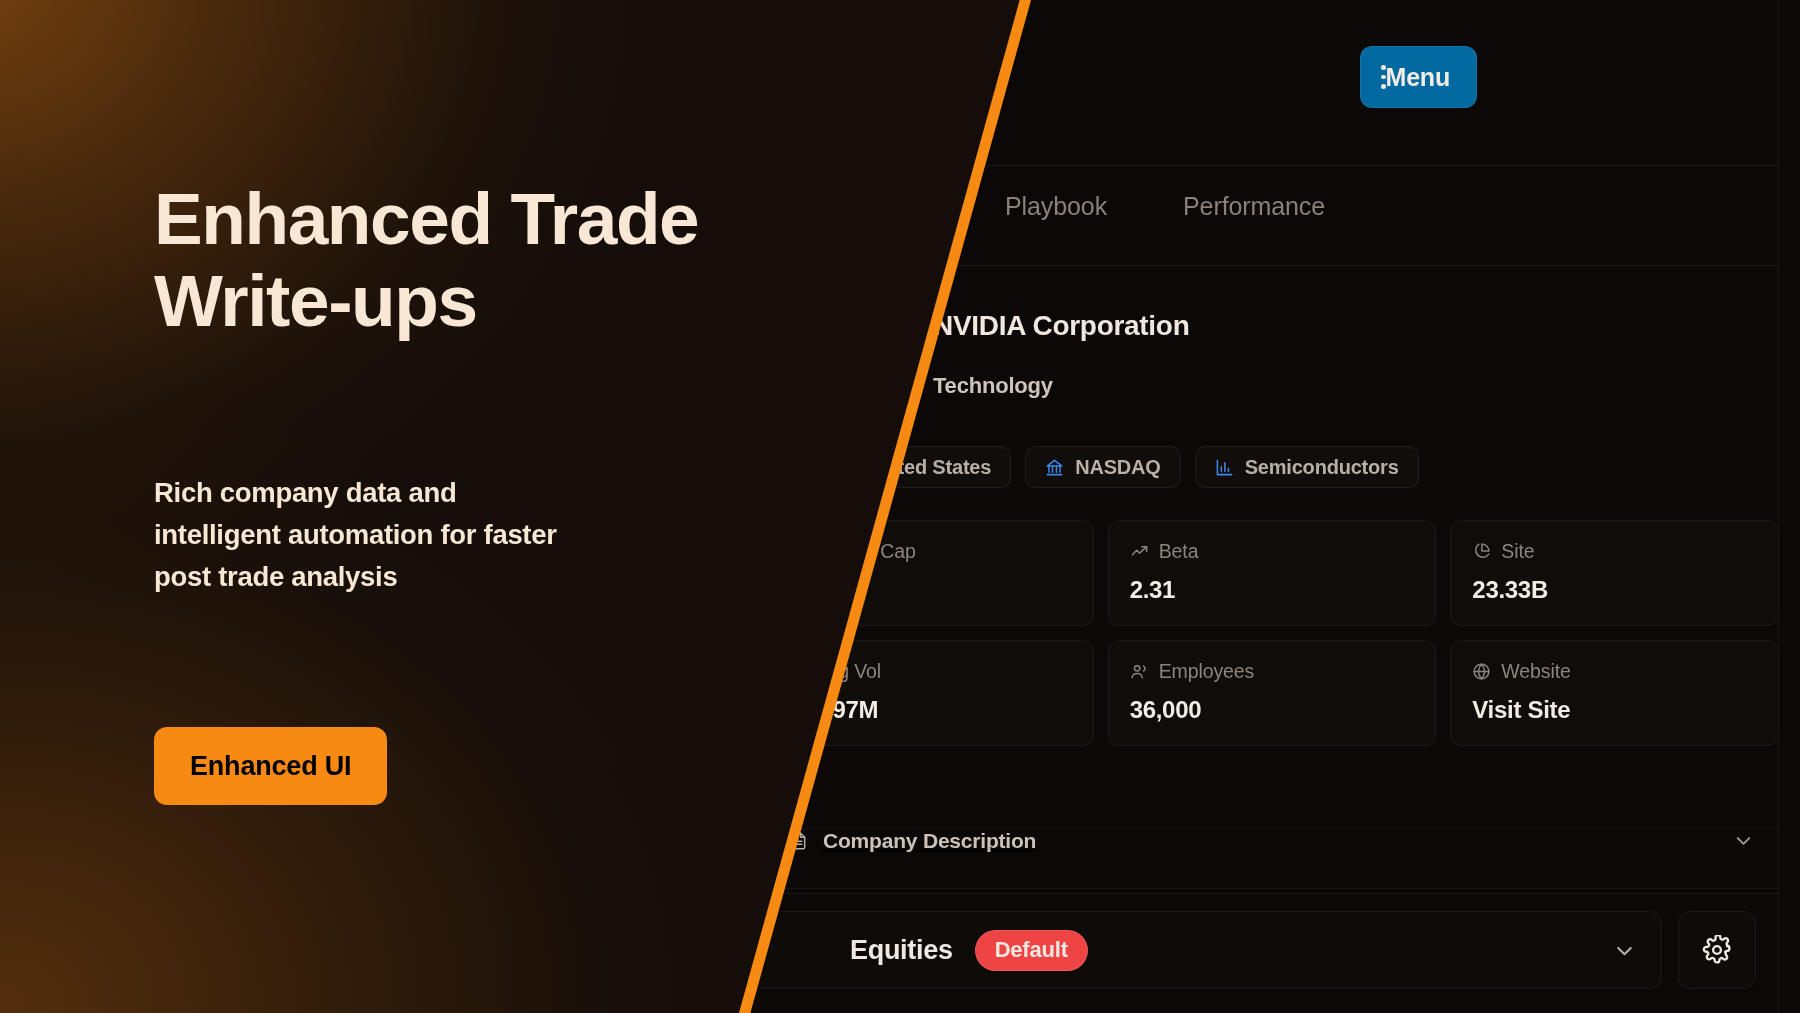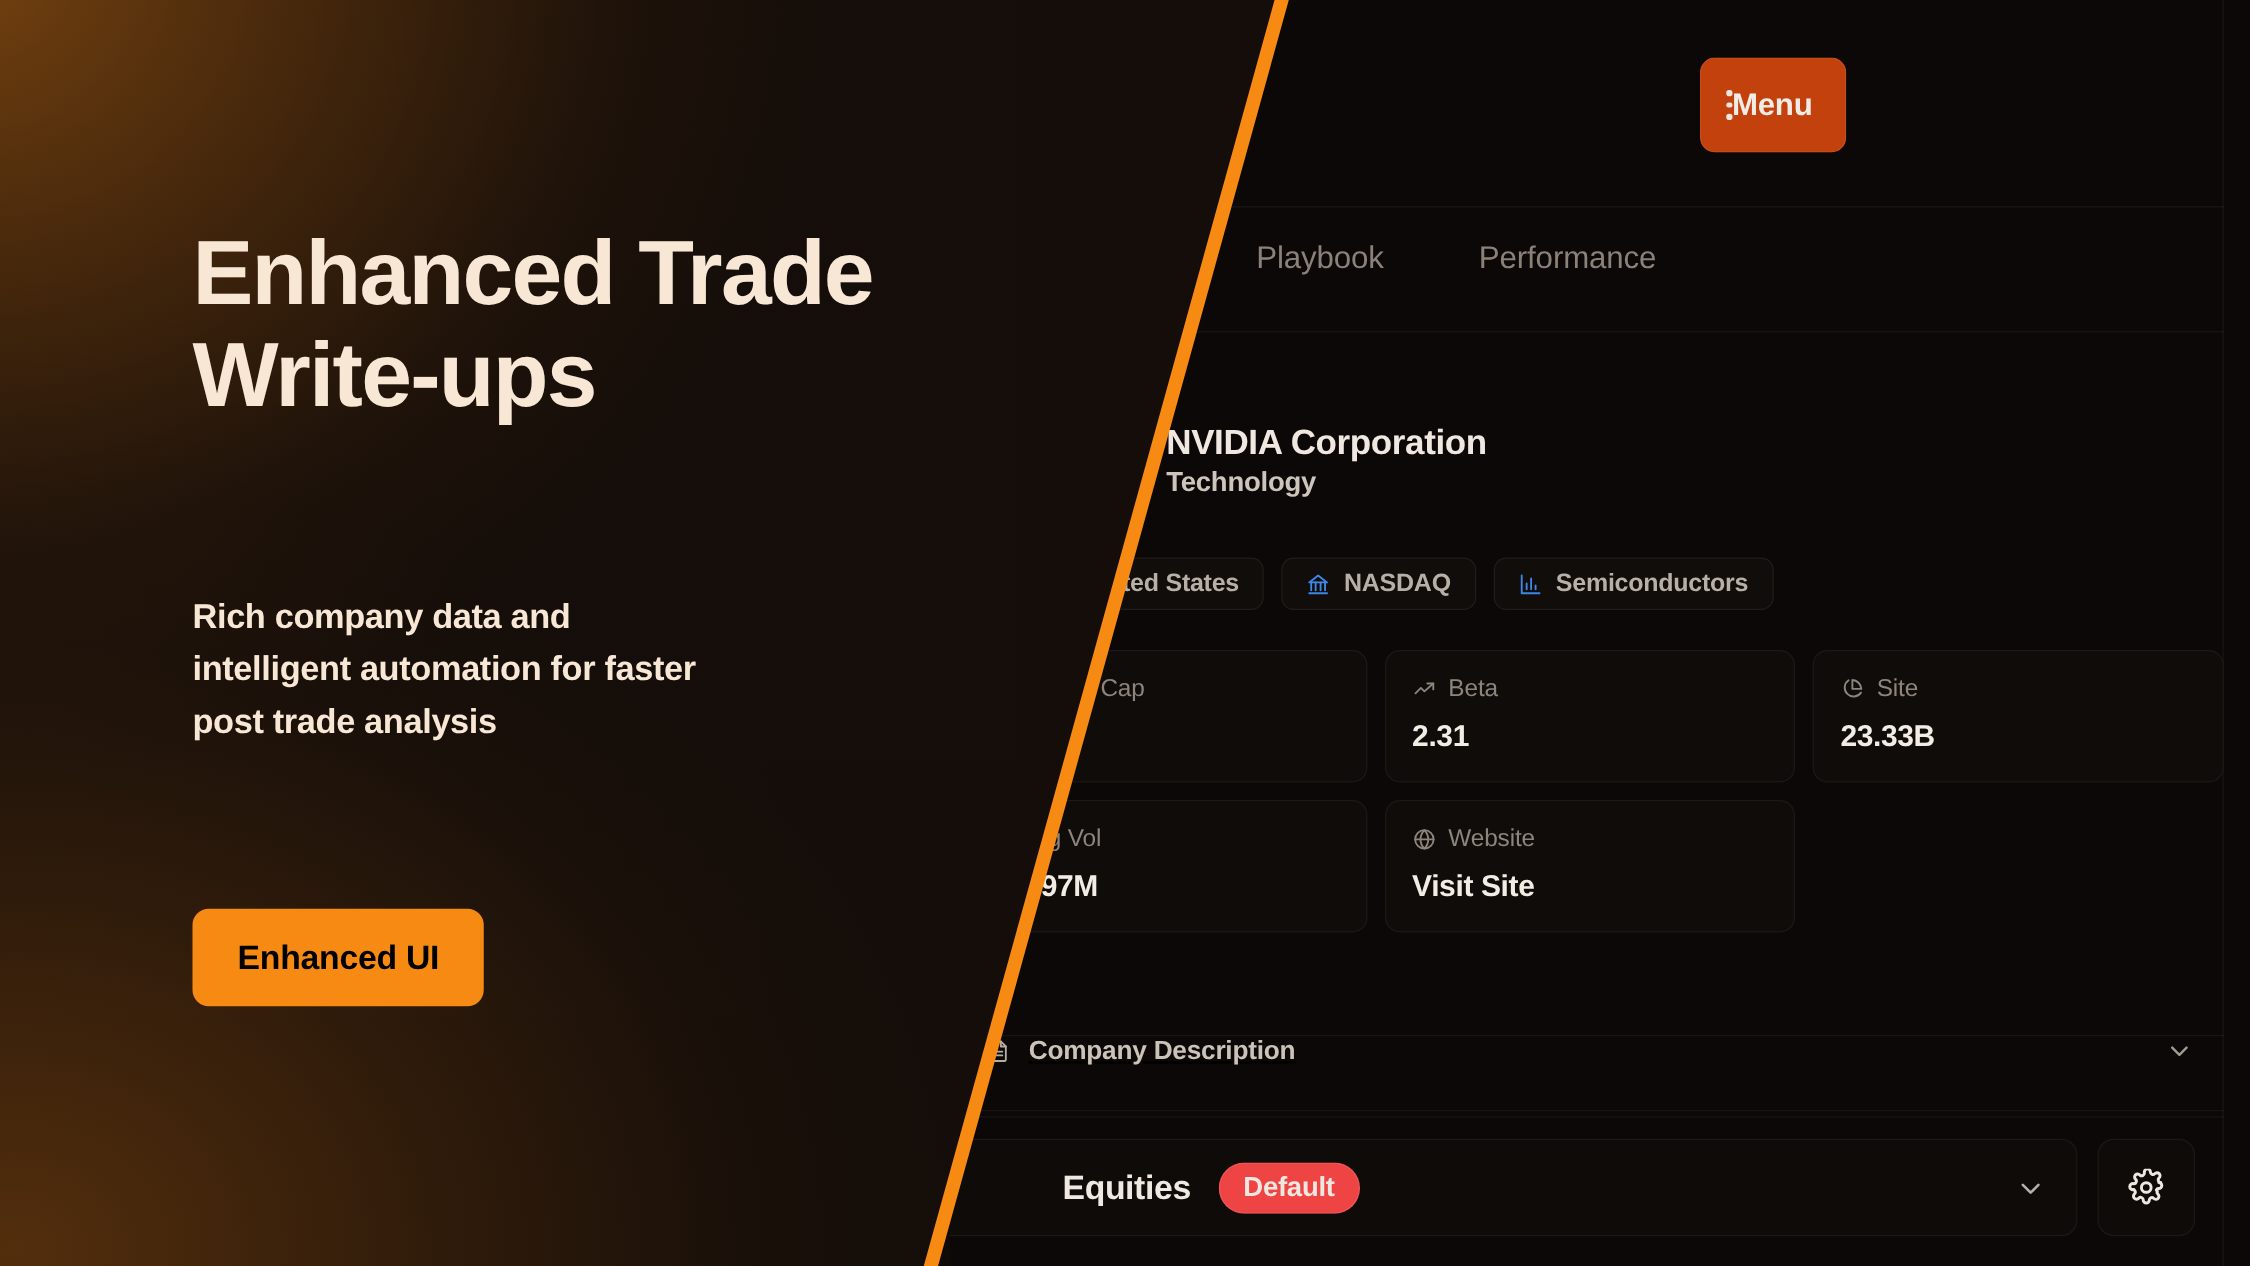--- a/index.html
+++ b/index.html
@@ -117,23 +117,23 @@
     width: 1px;
     background: rgba(255,255,255,0.055);
   }
 
   
   .menu-btn {
     position: absolute;
     right: 323px; top: 46px;
     display: flex;
     align-items: center;
-    height: 76px;
+    height: 62px;
     padding: 0 26px 0 20px;
-    background: #c2410c;
+    background: #0369a1;
     border: 1px solid rgba(255,255,255,0.07);
     border-radius: 12px;
     cursor: pointer;
   }
   .dots { display: flex; flex-direction: column; gap: 5px; align-items: center; }
   .dots i { width: 4.5px; height: 4.5px; border-radius: 50%; background: #efe7df; display: block; }
   .menu-label {
     color: #f2ece6;
     font-size: 25px;
     font-weight: 700;
@@ -162,21 +162,21 @@
     letter-spacing: -0.1px;
     cursor: pointer;
     background: none; border: none;
     font-family: "Liberation Sans", sans-serif;
     padding: 0;
   }
 
   
   .co-name {
     position: absolute;
-    left: 173px; top: 338px;
+    left: 173px; top: 310px;
     color: #f0e8e0;
     font-size: 28px;
     font-weight: 700;
     letter-spacing: -0.3px;
   }
   .co-sector {
     position: absolute;
     left: 173px; top: 373px;
     color: #cdc4bc;
     font-size: 22px;
@@ -450,20 +450,31 @@
       <div class="card">
         <div class="card-head">
           <svg width="19" height="19" viewBox="0 0 24 24" fill="none" stroke="#8d847c" stroke-width="1.9" stroke-linecap="round" stroke-linejoin="round">
             <path d="M2 12h4l3-8 5 16 3-8h5"></path>
           </svg>
           <span>Avg Vol</span>
         </div>
         <div class="card-val">181.97M</div>
       </div>
 
+      <div class="card">
+        <div class="card-head">
+          <svg width="19" height="19" viewBox="0 0 24 24" fill="none" stroke="#8d847c" stroke-width="1.9" stroke-linecap="round" stroke-linejoin="round">
+            <circle cx="9" cy="8" r="3.4"></circle>
+            <path d="M2.6 20c0-3.4 2.9-5.6 6.4-5.6s6.4 2.2 6.4 5.6"></path>
+            <path d="M17 5.2a3.2 3.2 0 0 1 0 6"></path>
+          </svg>
+          <span>Employees</span>
+        </div>
+        <div class="card-val">36,000</div>
+      </div>
 
       <div class="card">
         <div class="card-head">
           <svg width="19" height="19" viewBox="0 0 24 24" fill="none" stroke="#8d847c" stroke-width="1.9" stroke-linecap="round" stroke-linejoin="round">
             <circle cx="12" cy="12" r="9.3"></circle>
             <path d="M2.7 12h18.6"></path>
             <path d="M12 2.7c2.6 2.8 3.9 6 3.9 9.3s-1.3 6.5-3.9 9.3c-2.6-2.8-3.9-6-3.9-9.3S9.4 5.5 12 2.7z"></path>
           </svg>
           <span>Website</span>
         </div>

